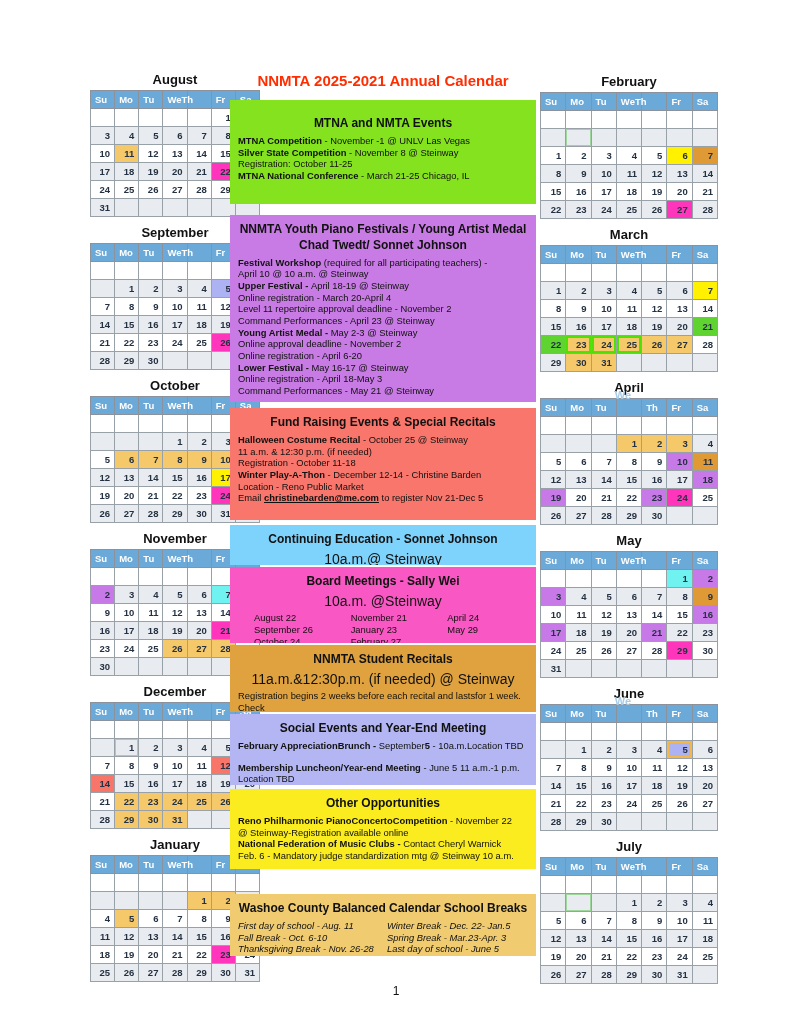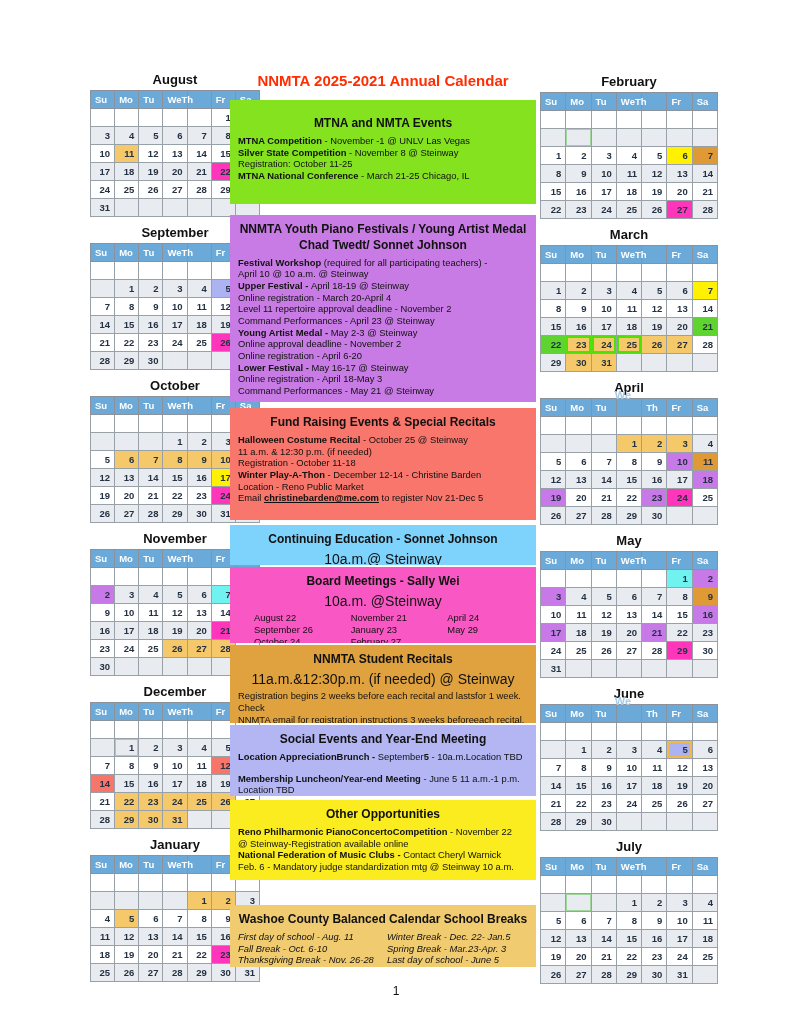--- a/index.html
+++ b/index.html
@@ -545,29 +545,29 @@
             <div class="line">November 21</div>
             <div class="line">January 23</div>
             <div class="line">February 27</div>
           </div>
           <div class="col">
             <div class="line">April 24</div>
             <div class="line">May 29</div>
           </div>
         </div>
       </div>
-      <div class="box" style="background: rgb(224, 162, 62); height: 78px; margin-top: 2px;">
+      <div class="box" style="background: rgb(224, 162, 62); height: 67px; margin-top: 2px;">
         <div class="box-title">NNMTA Student Recitals</div>
         <div class="box-csub">11a.m.&amp;12:30p.m. (if needed) @ Steinway</div>
         <div class="line"><span>Registration begins 2 weeks before each recital and lastsfor 1 week. Check</span></div>
         <div class="line"><span>NNMTA email for registration instructions 3 weeks beforeeach recital.</span></div>
       </div>
       <div class="box" style="background: rgb(179, 182, 242); height: 71px; margin-top: 2px;">
         <div class="box-title">Social Events and Year-End Meeting</div>
-        <div class="line"><span style="font-weight: bold;">Location AppreciationBrunch - </span><span>September</span><span style="font-weight: bold;">5</span><span> - 10a.m.Location TBD</span></div>
+        <div class="line"><span style="font-weight: bold;">February AppreciationBrunch - </span><span>September</span><span style="font-weight: bold;">5</span><span> - 10a.m.Location TBD</span></div>
         <div class="line"></div>
         <div class="line"><span style="font-weight: bold;">Membership Luncheon/Year-end Meeting</span><span> - June 5 11 a.m.-1 p.m.</span></div>
         <div class="line"><span>Location TBD</span></div>
       </div>
       <div class="box" style="background: rgb(250, 236, 30); height: 80px; margin-top: 4px;">
         <div class="box-title">Other Opportunities</div>
         <div class="line"><span style="font-weight: bold;">Reno Philharmonic PianoConcertoCompetition</span><span> - November 22</span></div>
         <div class="line"><span>@ Steinway-Registration available online</span></div>
         <div class="line"><span style="font-weight: bold;">National Federation of Music Clubs - </span><span>Contact Cheryl Warnick</span></div>
         <div class="line"><span>Feb. 6 - Mandatory judge standardization mtg @ Steinway 10 a.m.</span></div>

